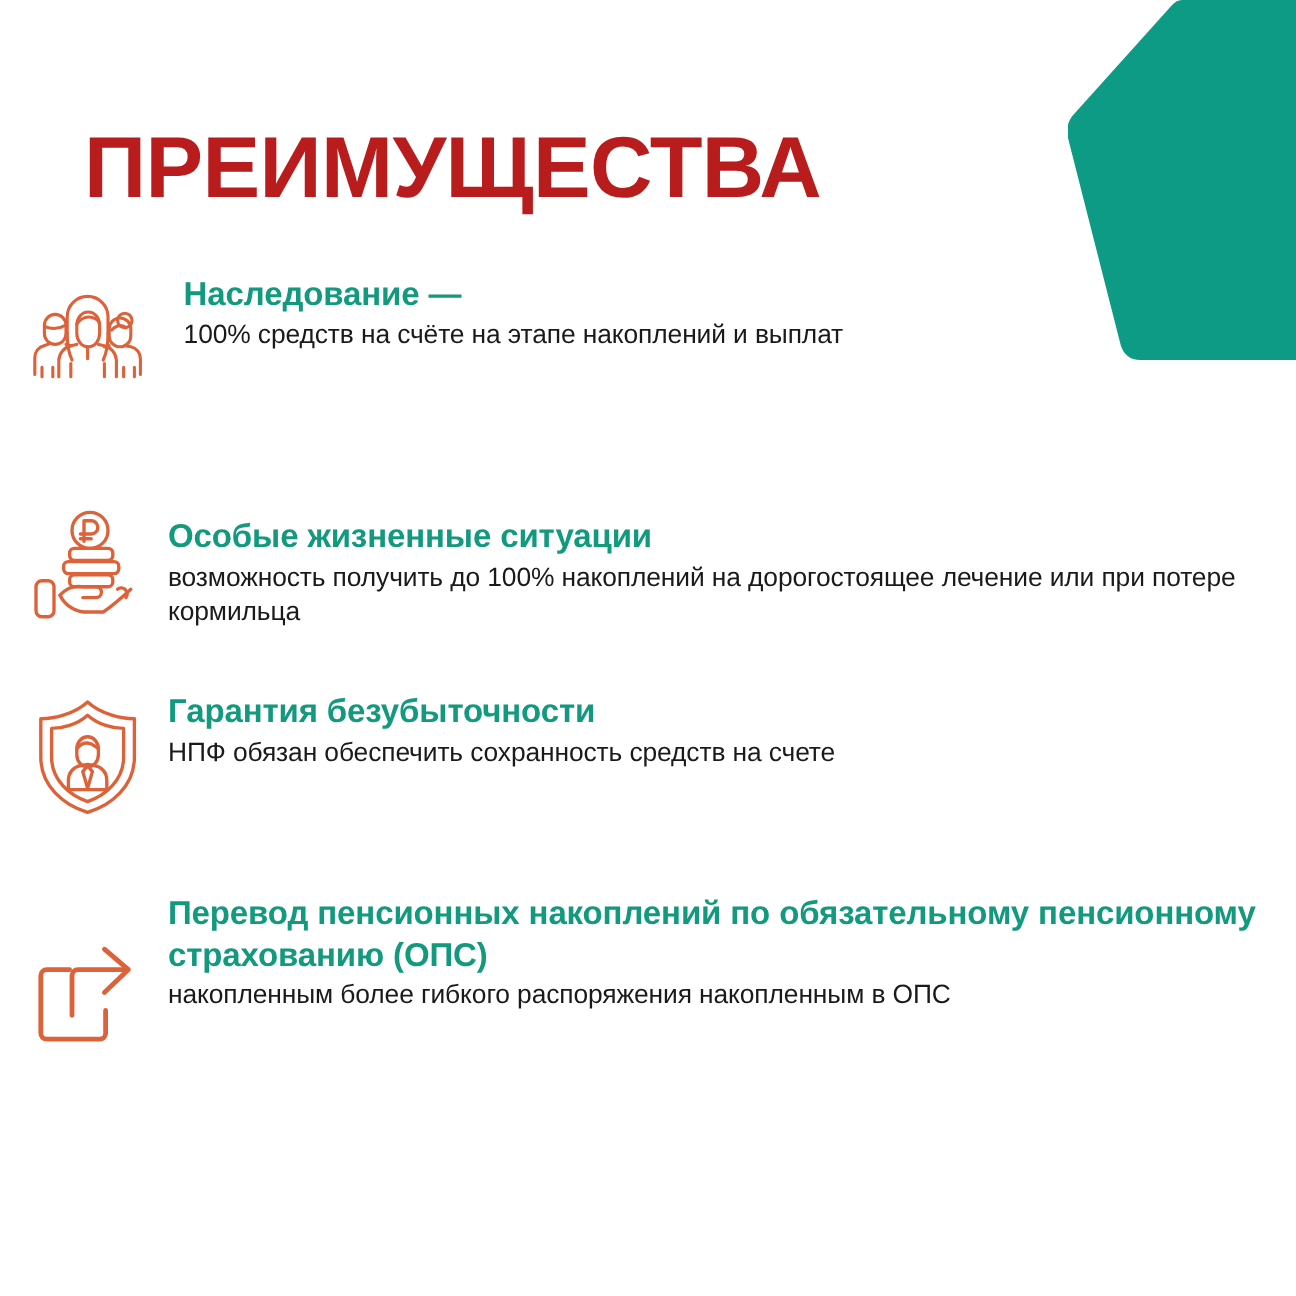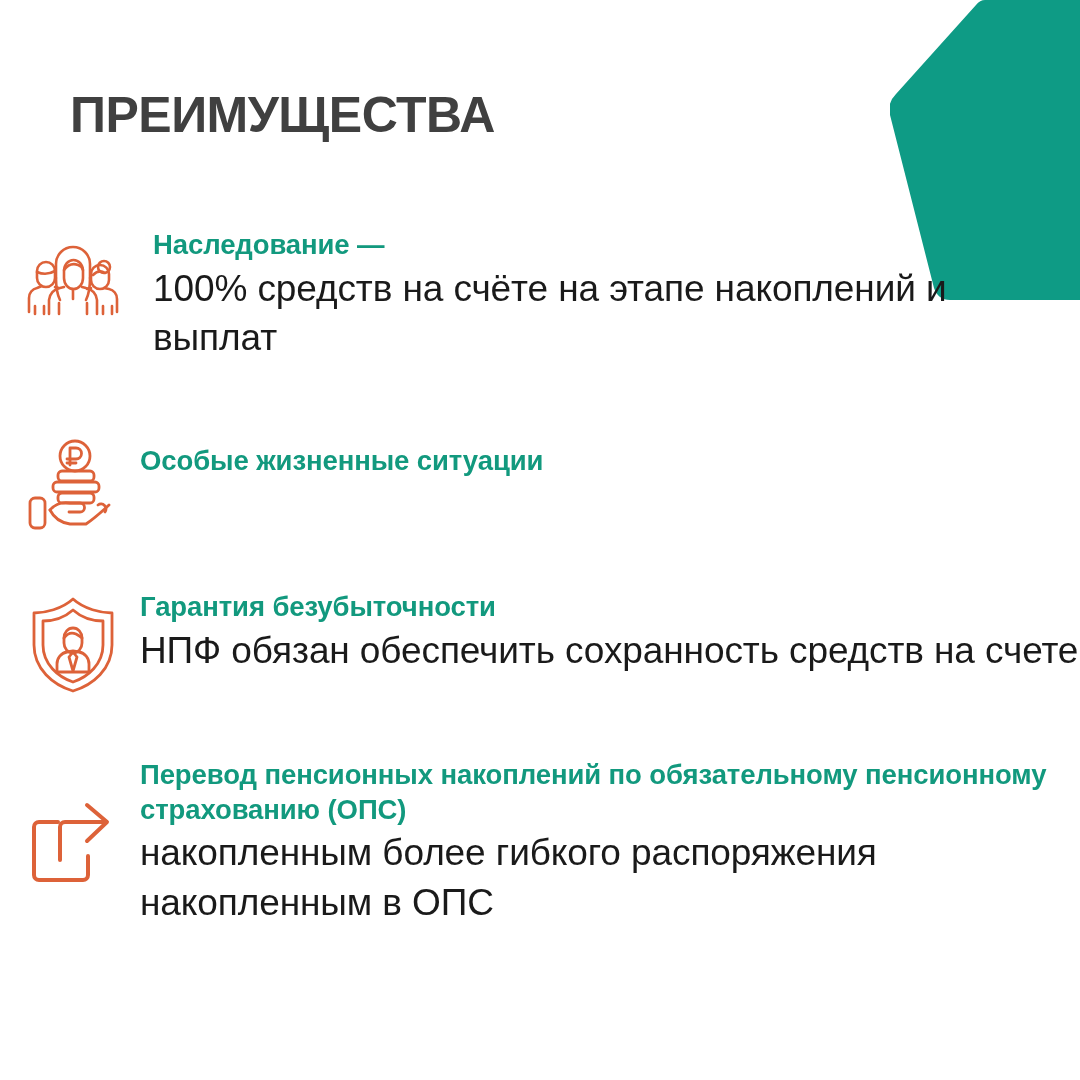--- a/index.html
+++ b/index.html
@@ -29,25 +29,25 @@
     width: 190px;
     height: 300px;
     pointer-events: none;
   }
 
   
   .page-title {
     position: absolute;
     left: 70px;
     top: 56px;
-    font-size: 50px;
+    font-size: 72px;
     line-height: 1;
     font-weight: bold;
     letter-spacing: -0.5px;
-    color: #404040;
+    color: #b91c1c;
     white-space: nowrap;
   }
 
   
   .benefits {
     position: absolute;
     left: 0;
     top: 228px;
     width: 1080px;
   }
@@ -73,21 +73,21 @@
   .benefit-title {
     color: #12997E;
     font-weight: bold;
     font-size: 27.5px;
     line-height: 1.26;
     margin: 0 0 1px 0;
     letter-spacing: -0.1px;
   }
   .benefit-body {
     color: #1A1A1A;
-    font-size: 37px;
+    font-size: 22px;
     line-height: 1.33;
     margin: 0;
     letter-spacing: -0.1px;
   }
 
   
   .row-1 { padding-top: 0px;  }
   .row-1 .benefit-icon { width: 135px; padding-left: 5px; align-items: flex-start; padding-top: 12px;}
   .row-1 .benefit-text { padding-left: 13px; }
 
@@ -172,20 +172,21 @@
 
           <path d="M23 72 q8 -9 20 -7 h10 a4.5 4.5 0 0 1 0 9 h-11"></path>
           <path d="M23 72 q6 12 20 14 h16 q9 -6 23 -19"></path>
           <path d="M71 67 a5 5 0 0 1 7 7"></path>
 
           <rect x="3" y="60" width="15" height="30" rx="5"></rect>
         </svg>
       </div>
       <div class="benefit-text">
         <p class="benefit-title">Особые жизненные ситуации</p>
+        <p class="benefit-body">возможность получить до 100% накоплений на дорогостоящее лечение или при потере кормильца</p>
       </div>
     </div>
 
     <div class="benefit-row row-3">
       <div class="benefit-icon">
         <svg width="88" height="98" viewBox="0 0 88 98" fill="none" stroke="#DD6239" stroke-width="2.8" stroke-linecap="round" stroke-linejoin="round" xmlns="http://www.w3.org/2000/svg">
 
           <path d="M44 3 C 33 13 16 17 5 17 v32 c0 24 19 40 39 46 c20 -6 39 -22 39 -46 V17 c-11 0 -28 -4 -39 -14 z"></path>
 
           <path d="M44 14 C 35 22 23 25 14 25 v24 c0 19 15 32 30 37 c15 -5 30 -18 30 -37 V25 c-9 0 -21 -3 -30 -11 z"></path>

